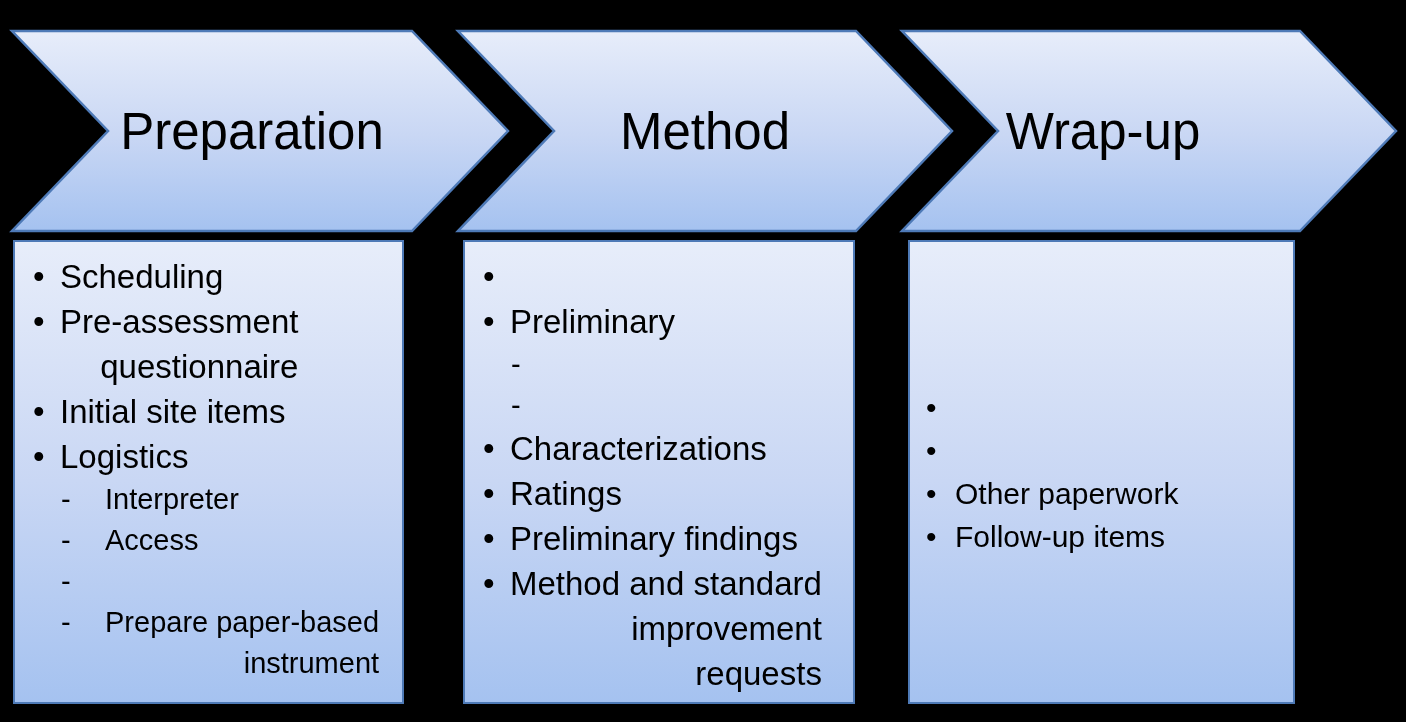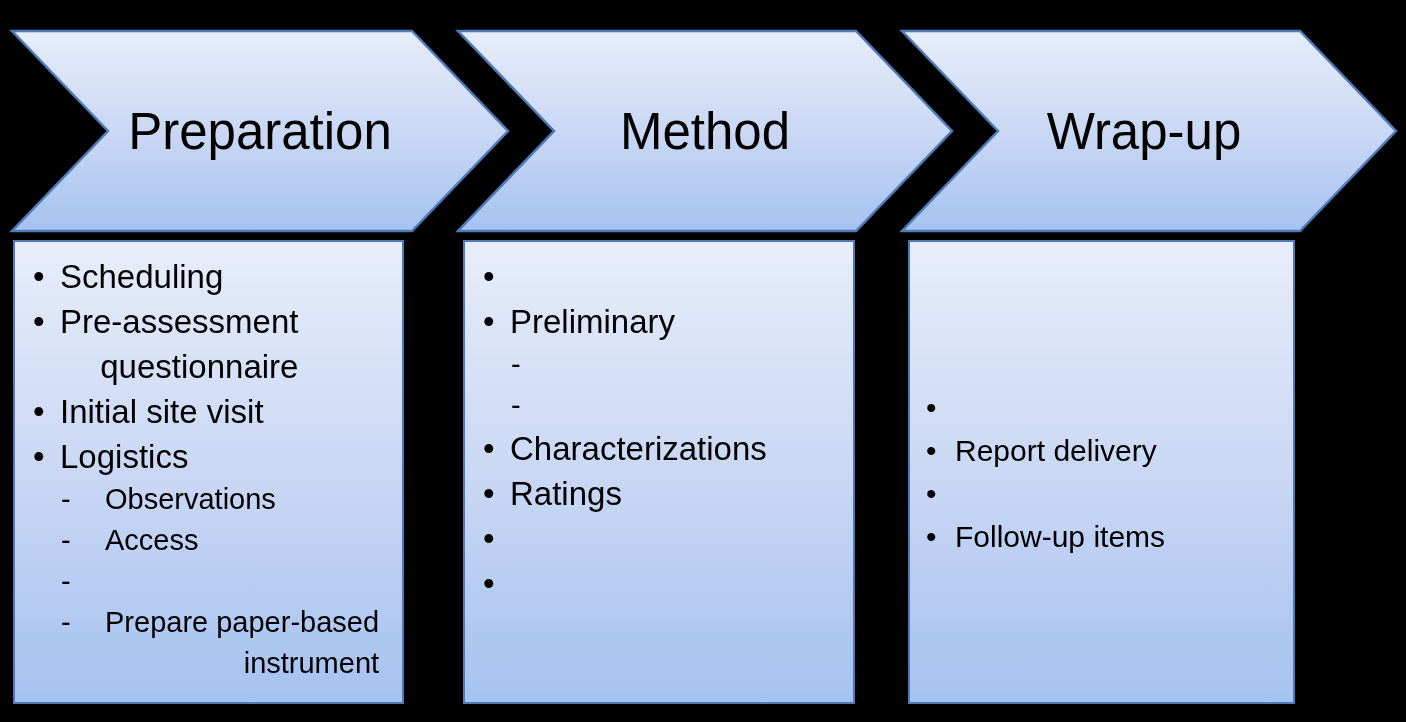--- a/index.html
+++ b/index.html
@@ -58,53 +58,53 @@
         <stop offset="0%" stop-color="#e7edfa"></stop>
         <stop offset="52%" stop-color="#c9d7f4"></stop>
         <stop offset="100%" stop-color="#a5c2f0"></stop>
       </linearGradient>
     </defs>
     <polygon points="12,31 412,31 508,131 412,231 12,231 108,131" fill="url(#stepGrad)" stroke-width="2.5" stroke-linejoin="miter" stroke="#4e7ab7"></polygon>
     <polygon points="458,31 856,31 952,131 856,231 458,231 554,131" fill="url(#stepGrad)" stroke-width="2.5" stroke-linejoin="miter" stroke="#4e7ab7"></polygon>
     <polygon points="902,31 1300,31 1396,131 1300,231 902,231 998,131" fill="url(#stepGrad)" stroke-width="2.5" stroke-linejoin="miter" stroke="#4e7ab7"></polygon>
   </svg>
 
-  <div class="step-header" style="left:12px; width:496px;">
+  <div class="step-header" style="left:4px; width:496px;">
     <span>Preparation</span>
   </div>
   <div class="step-header" style="left:458px; width:494px;">
     <span>Method</span>
   </div>
-  <div class="step-header" style="left:897px; width:494px;">
+  <div class="step-header" style="left:856px; width:494px;">
     <span>Wrap-up</span>
   </div>
 
   <div class="box box-large" style="left:13px; width:391px;">
     <div class="list">
 
     <div class="li l1">
           <span class="marker">•</span>
           <span class="txt">Scheduling</span>
         </div>
         <div class="li l1">
           <span class="marker">•</span>
           <span class="txt">Pre-assessment
 questionnaire</span>
         </div>
         <div class="li l1">
           <span class="marker">•</span>
-          <span class="txt">Initial site visit</span>
+          <span class="txt">Initial site items</span>
         </div>
         <div class="li l1">
           <span class="marker">•</span>
           <span class="txt">Logistics</span>
         </div>
         <div class="li l2">
           <span class="marker">-</span>
-          <span class="txt">Observations</span>
+          <span class="txt">Interpreter</span>
         </div>
         <div class="li l2">
           <span class="marker">-</span>
           <span class="txt">Access</span>
         </div>
         <div class="li l2">
           <span class="marker">-</span>
         </div>
         <div class="li l2">
           <span class="marker">-</span>
@@ -133,39 +133,43 @@
         <div class="li l1">
           <span class="marker">•</span>
           <span class="txt">Characterizations</span>
         </div>
         <div class="li l1">
           <span class="marker">•</span>
           <span class="txt">Ratings</span>
         </div>
         <div class="li l1">
           <span class="marker">•</span>
+          <span class="txt">Preliminary findings</span>
         </div>
         <div class="li l1">
           <span class="marker">•</span>
+          <span class="txt">Method and standard
+improvement
+requests</span>
         </div>
       </div>
   </div>
 
   <div class="box box-small center" style="left:908px; width:387px;">
     <div class="list">
 
     <div class="li l1">
           <span class="marker">•</span>
         </div>
         <div class="li l1">
           <span class="marker">•</span>
-          <span class="txt">Report delivery</span>
         </div>
         <div class="li l1">
           <span class="marker">•</span>
+          <span class="txt">Other paperwork</span>
         </div>
         <div class="li l1">
           <span class="marker">•</span>
           <span class="txt">Follow-up items</span>
         </div>
       </div>
   </div>
 
 </div>
 

